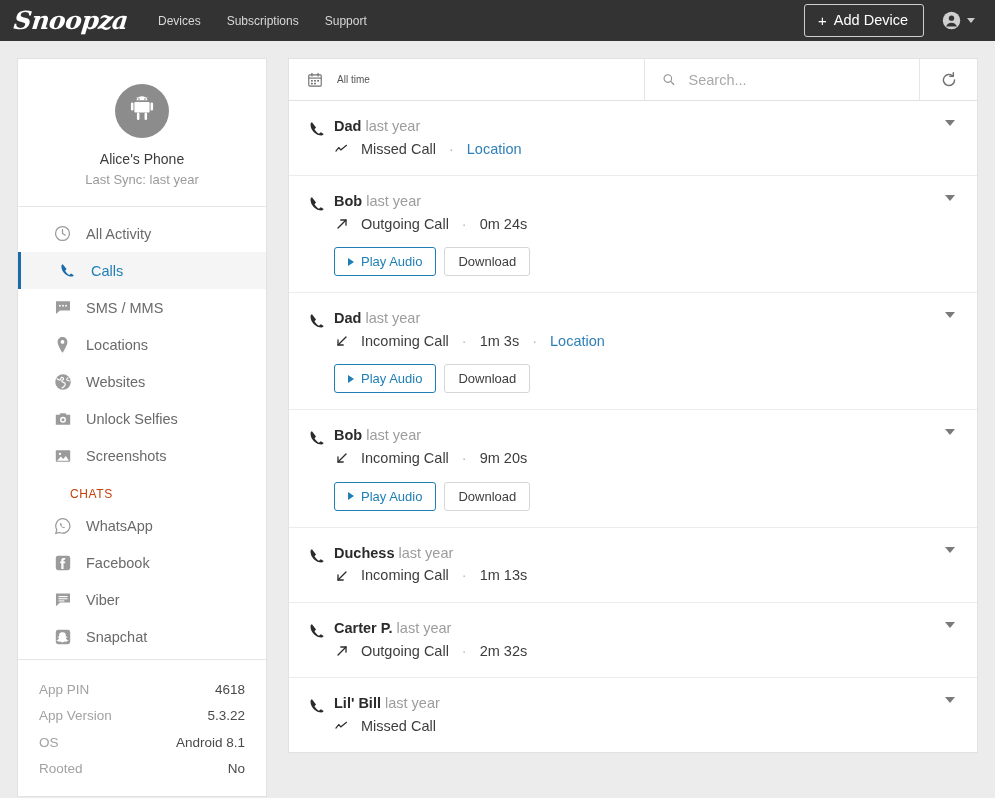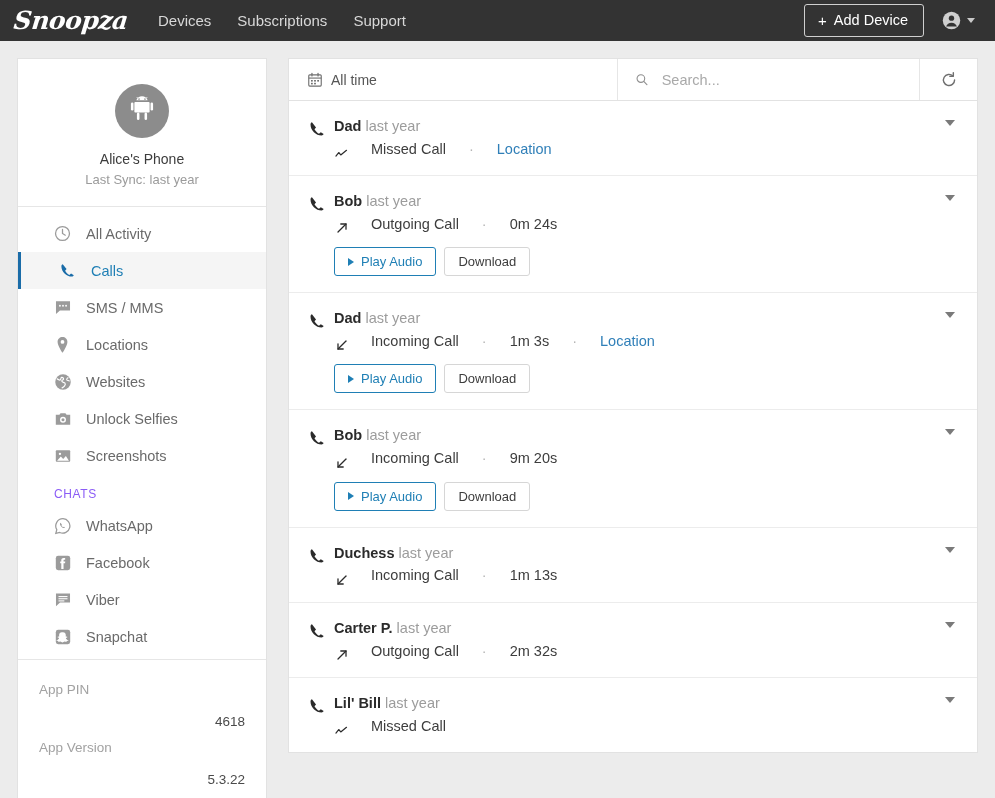--- a/index.html
+++ b/index.html
@@ -29,21 +29,21 @@
     font-size: 25px;
     font-weight: 700;
     letter-spacing: -0.5px;
     margin-right: 30px;
     transform: skewX(-6deg);
     white-space: nowrap;
   }
   .nav-links { display: flex; align-items: center; gap: 26px; }
   .nav-link {
     color: #d8d8d8;
-    font-size: 15px;
+    font-size: 12px;
     text-decoration: none;
     cursor: pointer;
     white-space: nowrap;
   }
   .nav-right {
     margin-left: auto;
     display: flex;
     align-items: center;
     gap: 18px;
   }
@@ -126,52 +126,52 @@
     display: flex; align-items: center; justify-content: center;
     flex: none;
   }
   .menu-item.active {
     background: #f5f5f5;
     border-left: 3px solid #1a6ca8;
     color: #1f7fb5;
     padding-left: 37px;
   }
   .menu-sep-label {
-    padding: 13px 0 6px 36px;
+    padding: 13px 0 6px 52px;
     font-size: 12px;
-    color: #8b5cf6;
+    color: #c2410c;
     letter-spacing: 0.6px;
   }
 
   .info-block { padding: 17px 21px 14px; }
   .info-row {
     display: flex;
     justify-content: space-between;
     font-size: 13.5px;
     padding: 2px 0;
     line-height: 1.65;
   }
   .info-key { color: #a2a2a2; }
-  .info-val { color: #4a4a4a; margin-top: 32px; }
+  .info-val { color: #4a4a4a; }
 
   
   .content { flex: 1; min-width: 0; }
   .toolbar {
     display: flex;
     background: #ffffff;
     border: 1px solid #e2e2e2;
     height: 43px;
     align-items: stretch;
   }
   .tb-date {
-    width: 329px;
-    display: flex; align-items: center; gap: 8px;
+    width: 356px;
+    display: flex; align-items: center; gap: 14px;
     padding-left: 18px;
     border-right: 1px solid #e6e6e6;
-    color: #555; font-size: 14px;
+    color: #555; font-size: 10px;
     cursor: pointer;
   }
   .tb-search {
     flex: 1;
     display: flex; align-items: center; gap: 11px;
     padding-left: 17px;
     border-right: 1px solid #e6e6e6;
     cursor: text;
   }
   .tb-search input {
@@ -207,22 +207,22 @@
     color: #2b2b2b;
   }
   .call-body { flex: 1; min-width: 0; }
   .call-title { font-size: 14.5px; line-height: 1.3; margin-bottom: 3px; }
   .call-name { font-weight: 700; color: #2b2b2b; }
   .call-when { color: #9c9c9c; font-weight: 400; }
   .call-meta {
     font-size: 14.5px;
     color: #3d3d3d;
     display: flex;
-    align-items: flex-end;
-    gap: 22px;
+    align-items: center;
+    gap: 12px;
     line-height: 1.4;
   }
   .dir-ico {
     display: inline-flex;
     width: 15px;
     justify-content: center;
     color: #2b2b2b;
   }
   .dot-sep { color: #b5b5b5; padding: 0 1px; }
   .loc-link { color: #2f7fb8; cursor: pointer; }

